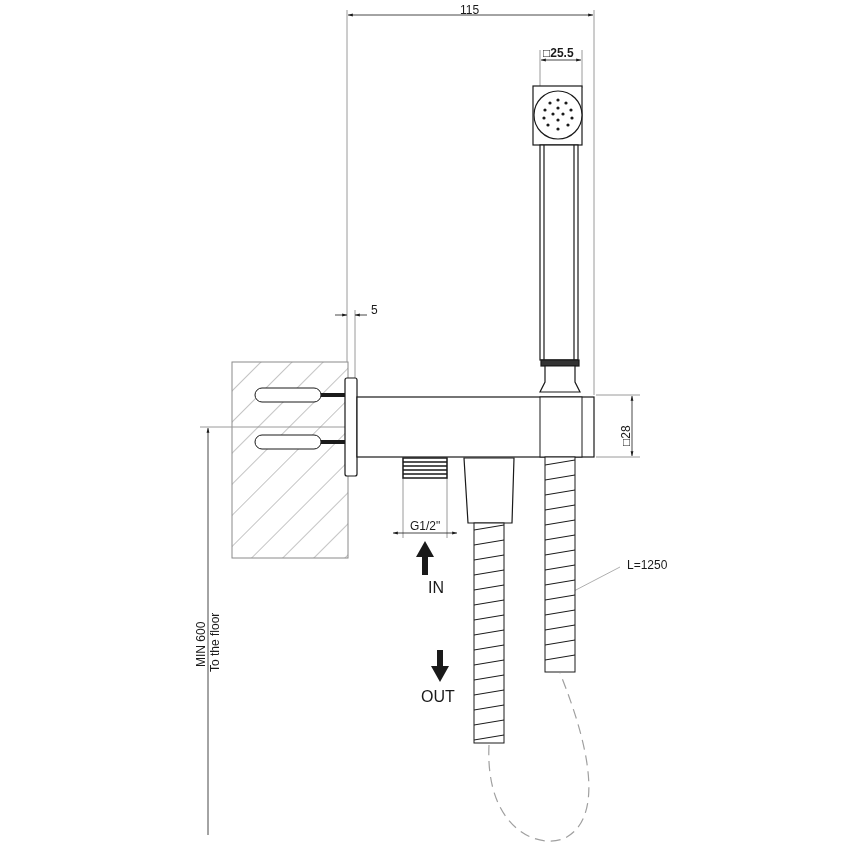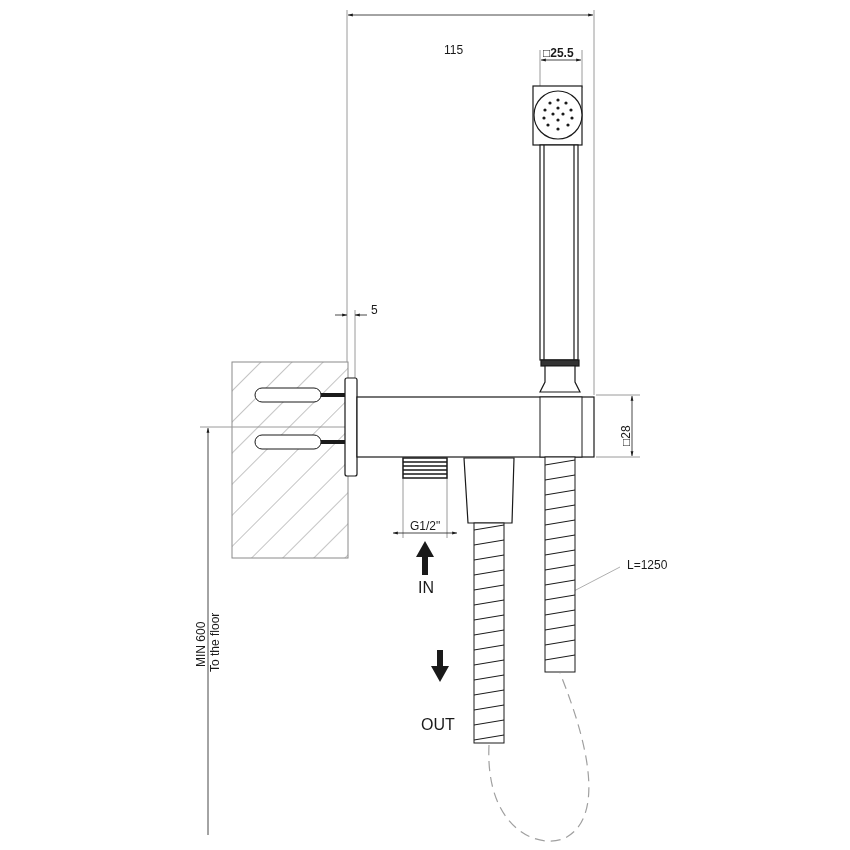--- a/index.html
+++ b/index.html
@@ -112,22 +112,22 @@
   <g fill="#1a1a1a">
     <rect x="422" y="555" width="6" height="20"></rect>
     <path d="M416,557 L425,541 L434,557 Z"></path>
   </g>
   <g fill="#1a1a1a">
     <rect x="437" y="650" width="6" height="18"></rect>
     <path d="M431,666 L440,682 L449,666 Z"></path>
   </g>
 </svg>
 
-<div class="lbl dim" style="left:444px;top:3px;margin-top:40px;">115</div>
+<div class="lbl dim" style="left:460px;top:3px;">115</div>
 <div class="lbl dim" style="left:543px;top:46px;font-weight:bold;">□25.5</div>
 <div class="lbl dim" style="left:371px;top:303px;">5</div>
 <div class="lbl dim rot" style="left:619px;top:446px;">□28</div>
 <div class="lbl dim" style="left:410px;top:519px;">G1/2"</div>
 <div class="lbl dim" style="left:627px;top:558px;">L=1250</div>
 <div class="lbl dim rot" style="left:194px;top:667px;">MIN 600</div>
 <div class="lbl dim rot" style="left:208px;top:672px;">To the floor</div>
-<div class="lbl big" style="left:418px;top:579px;text-align:center;">IN</div>
-<div class="lbl big" style="left:421px;top:688px;margin-top:28px;">OUT</div>
+<div class="lbl big" style="left:428px;top:579px;text-align:center;">IN</div>
+<div class="lbl big" style="left:421px;top:688px;">OUT</div>
 
 </body></html>

